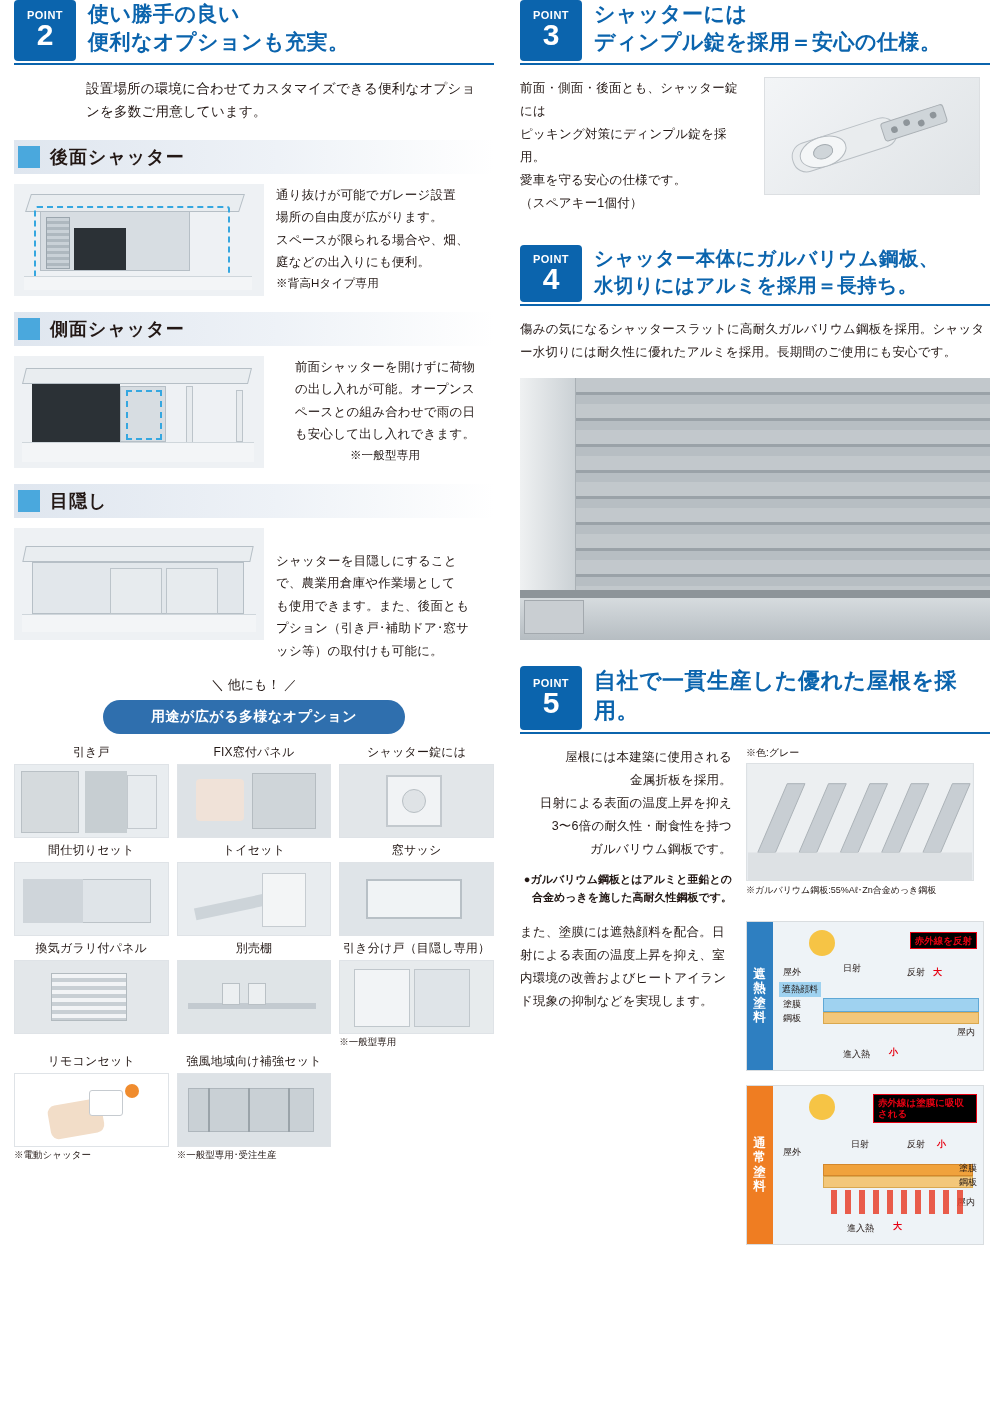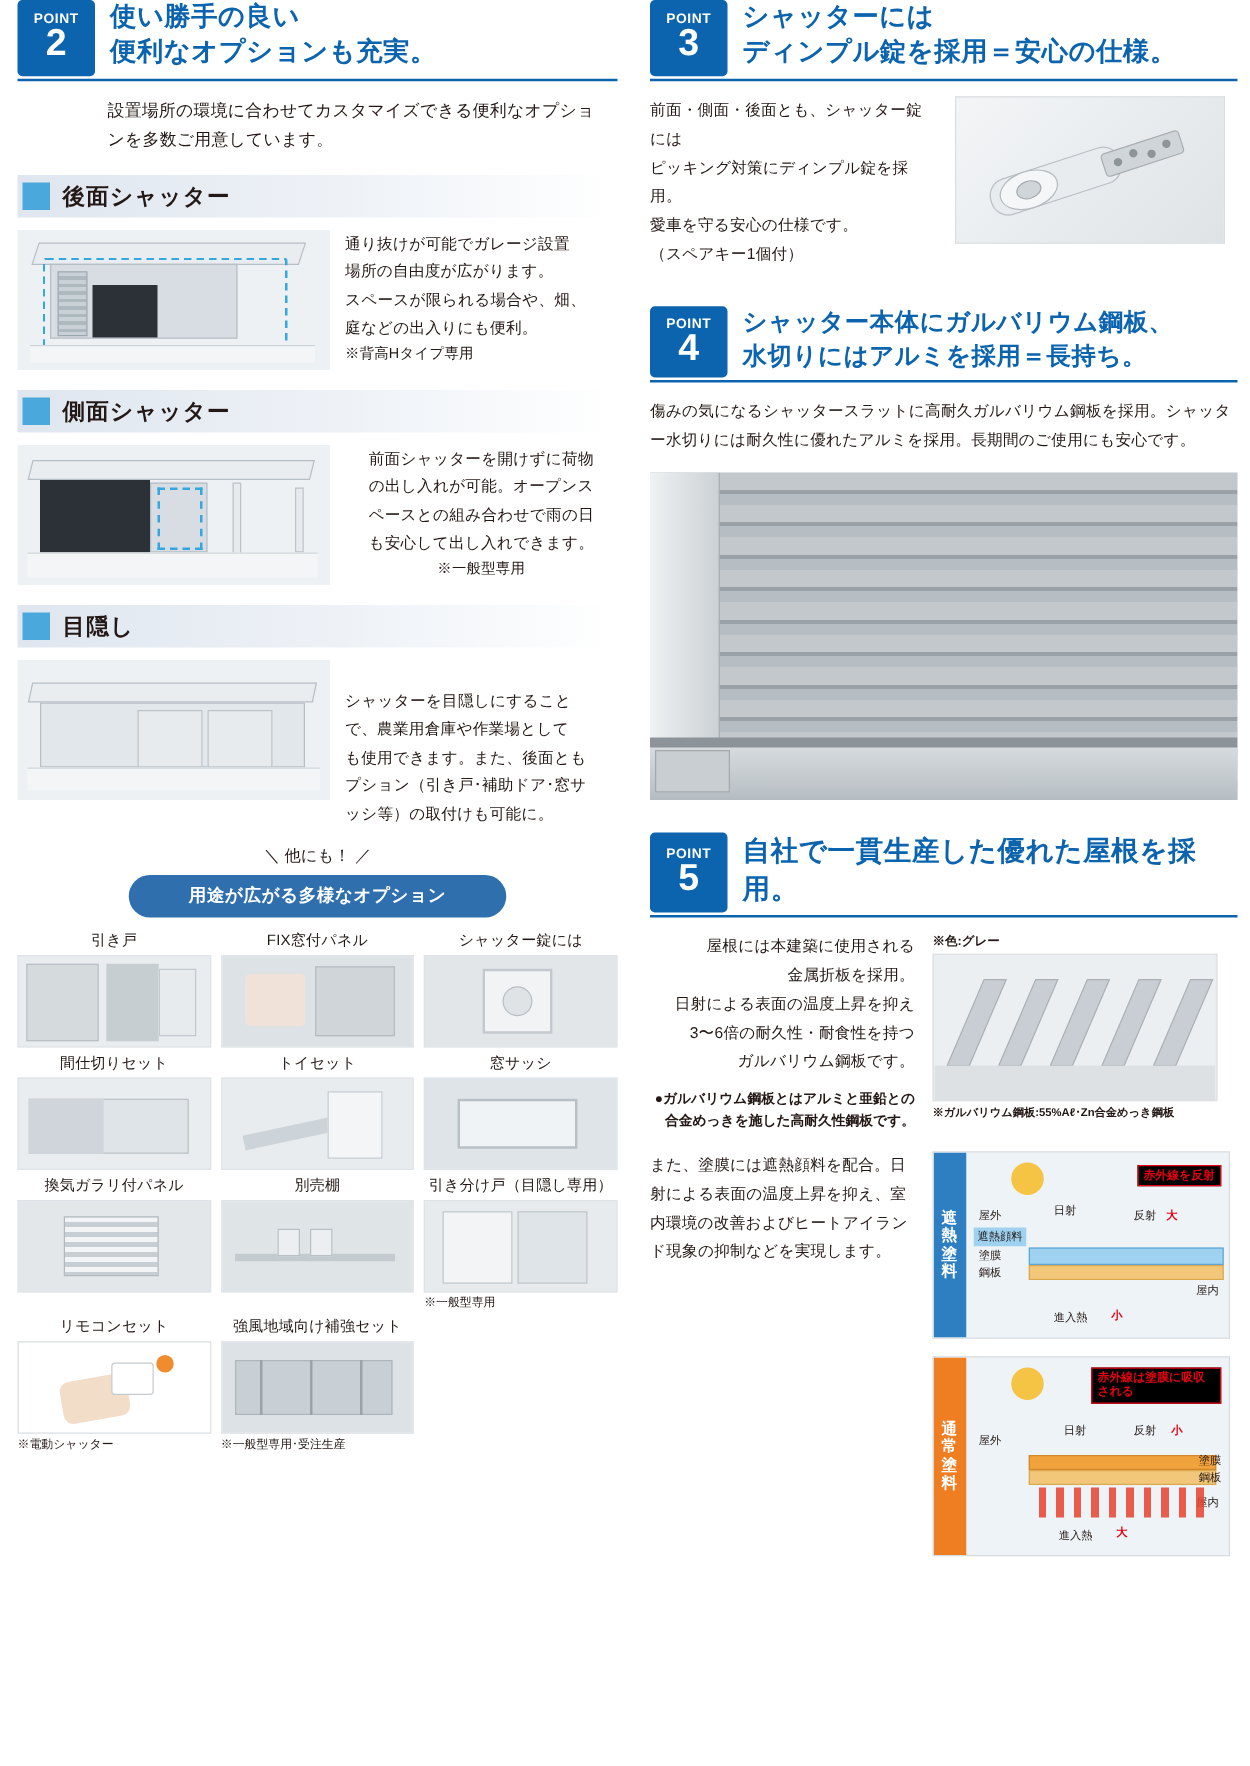--- a/index.html
+++ b/index.html
@@ -405,21 +405,21 @@
           <div>金属折板を採用。</div>
           <div>日射による表面の温度上昇を抑え</div>
           <div>3〜6倍の耐久性・耐食性を持つ</div>
           <div>ガルバリウム鋼板です。</div>
         </div>
         <div class="small" style="margin-top:10px;font-weight:bold;font-size:11px;line-height:1.6;">
           <div>●ガルバリウム鋼板とはアルミと亜鉛との</div>
           <div>合金めっきを施した高耐久性鋼板です。</div>
         </div>
       </div>
-      <div style="flex:1;font-weight:bold;">
+      <div style="flex:1;">
         <div class="note-right" style="margin-bottom:3px;">※色:グレー</div>
         <div class="roof-photo">
           <svg viewBox="0 0 228 118" style="position:absolute;inset:0;width:100%;height:100%;">
             <rect width="228" height="118" fill="#eceff1"></rect>
             <g fill="#c8ced3" stroke="#aab1b7">
               <polygon points="10,90 40,20 58,20 28,90"></polygon>
               <polygon points="52,90 82,20 100,20 70,90"></polygon>
               <polygon points="94,90 124,20 142,20 112,90"></polygon>
               <polygon points="136,90 166,20 184,20 154,90"></polygon>
               <polygon points="178,90 208,20 226,20 196,90"></polygon>

